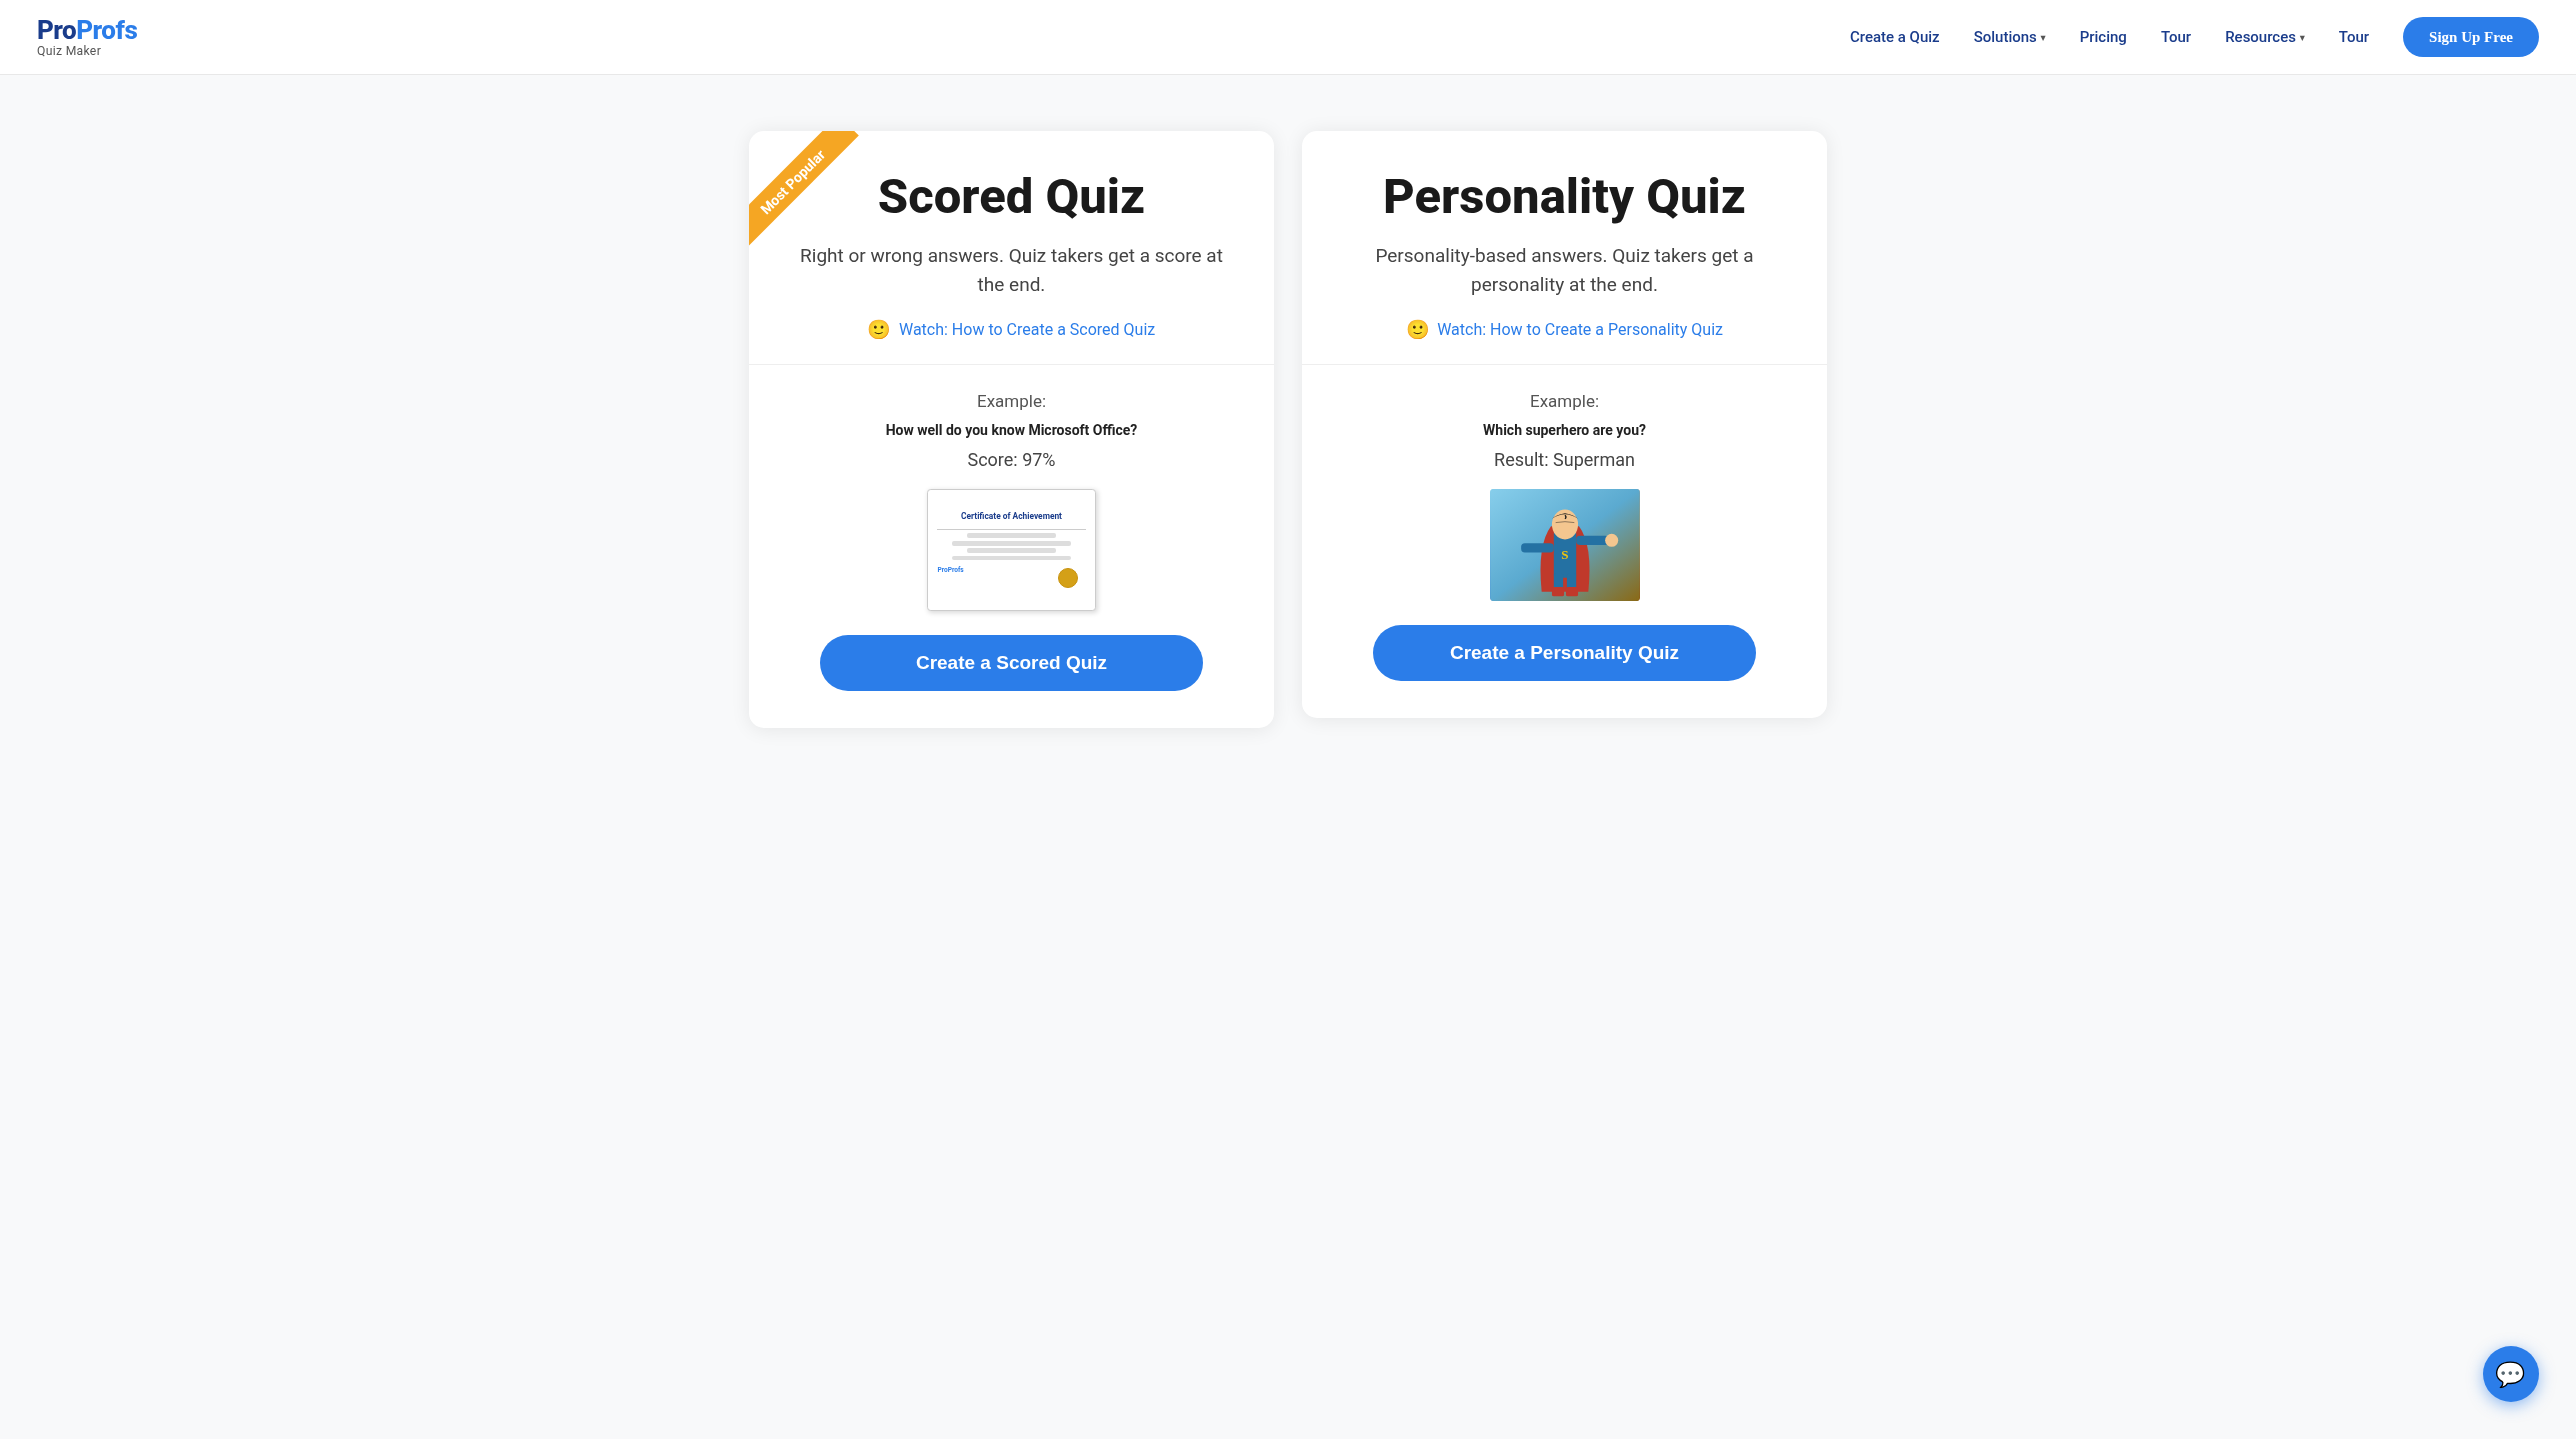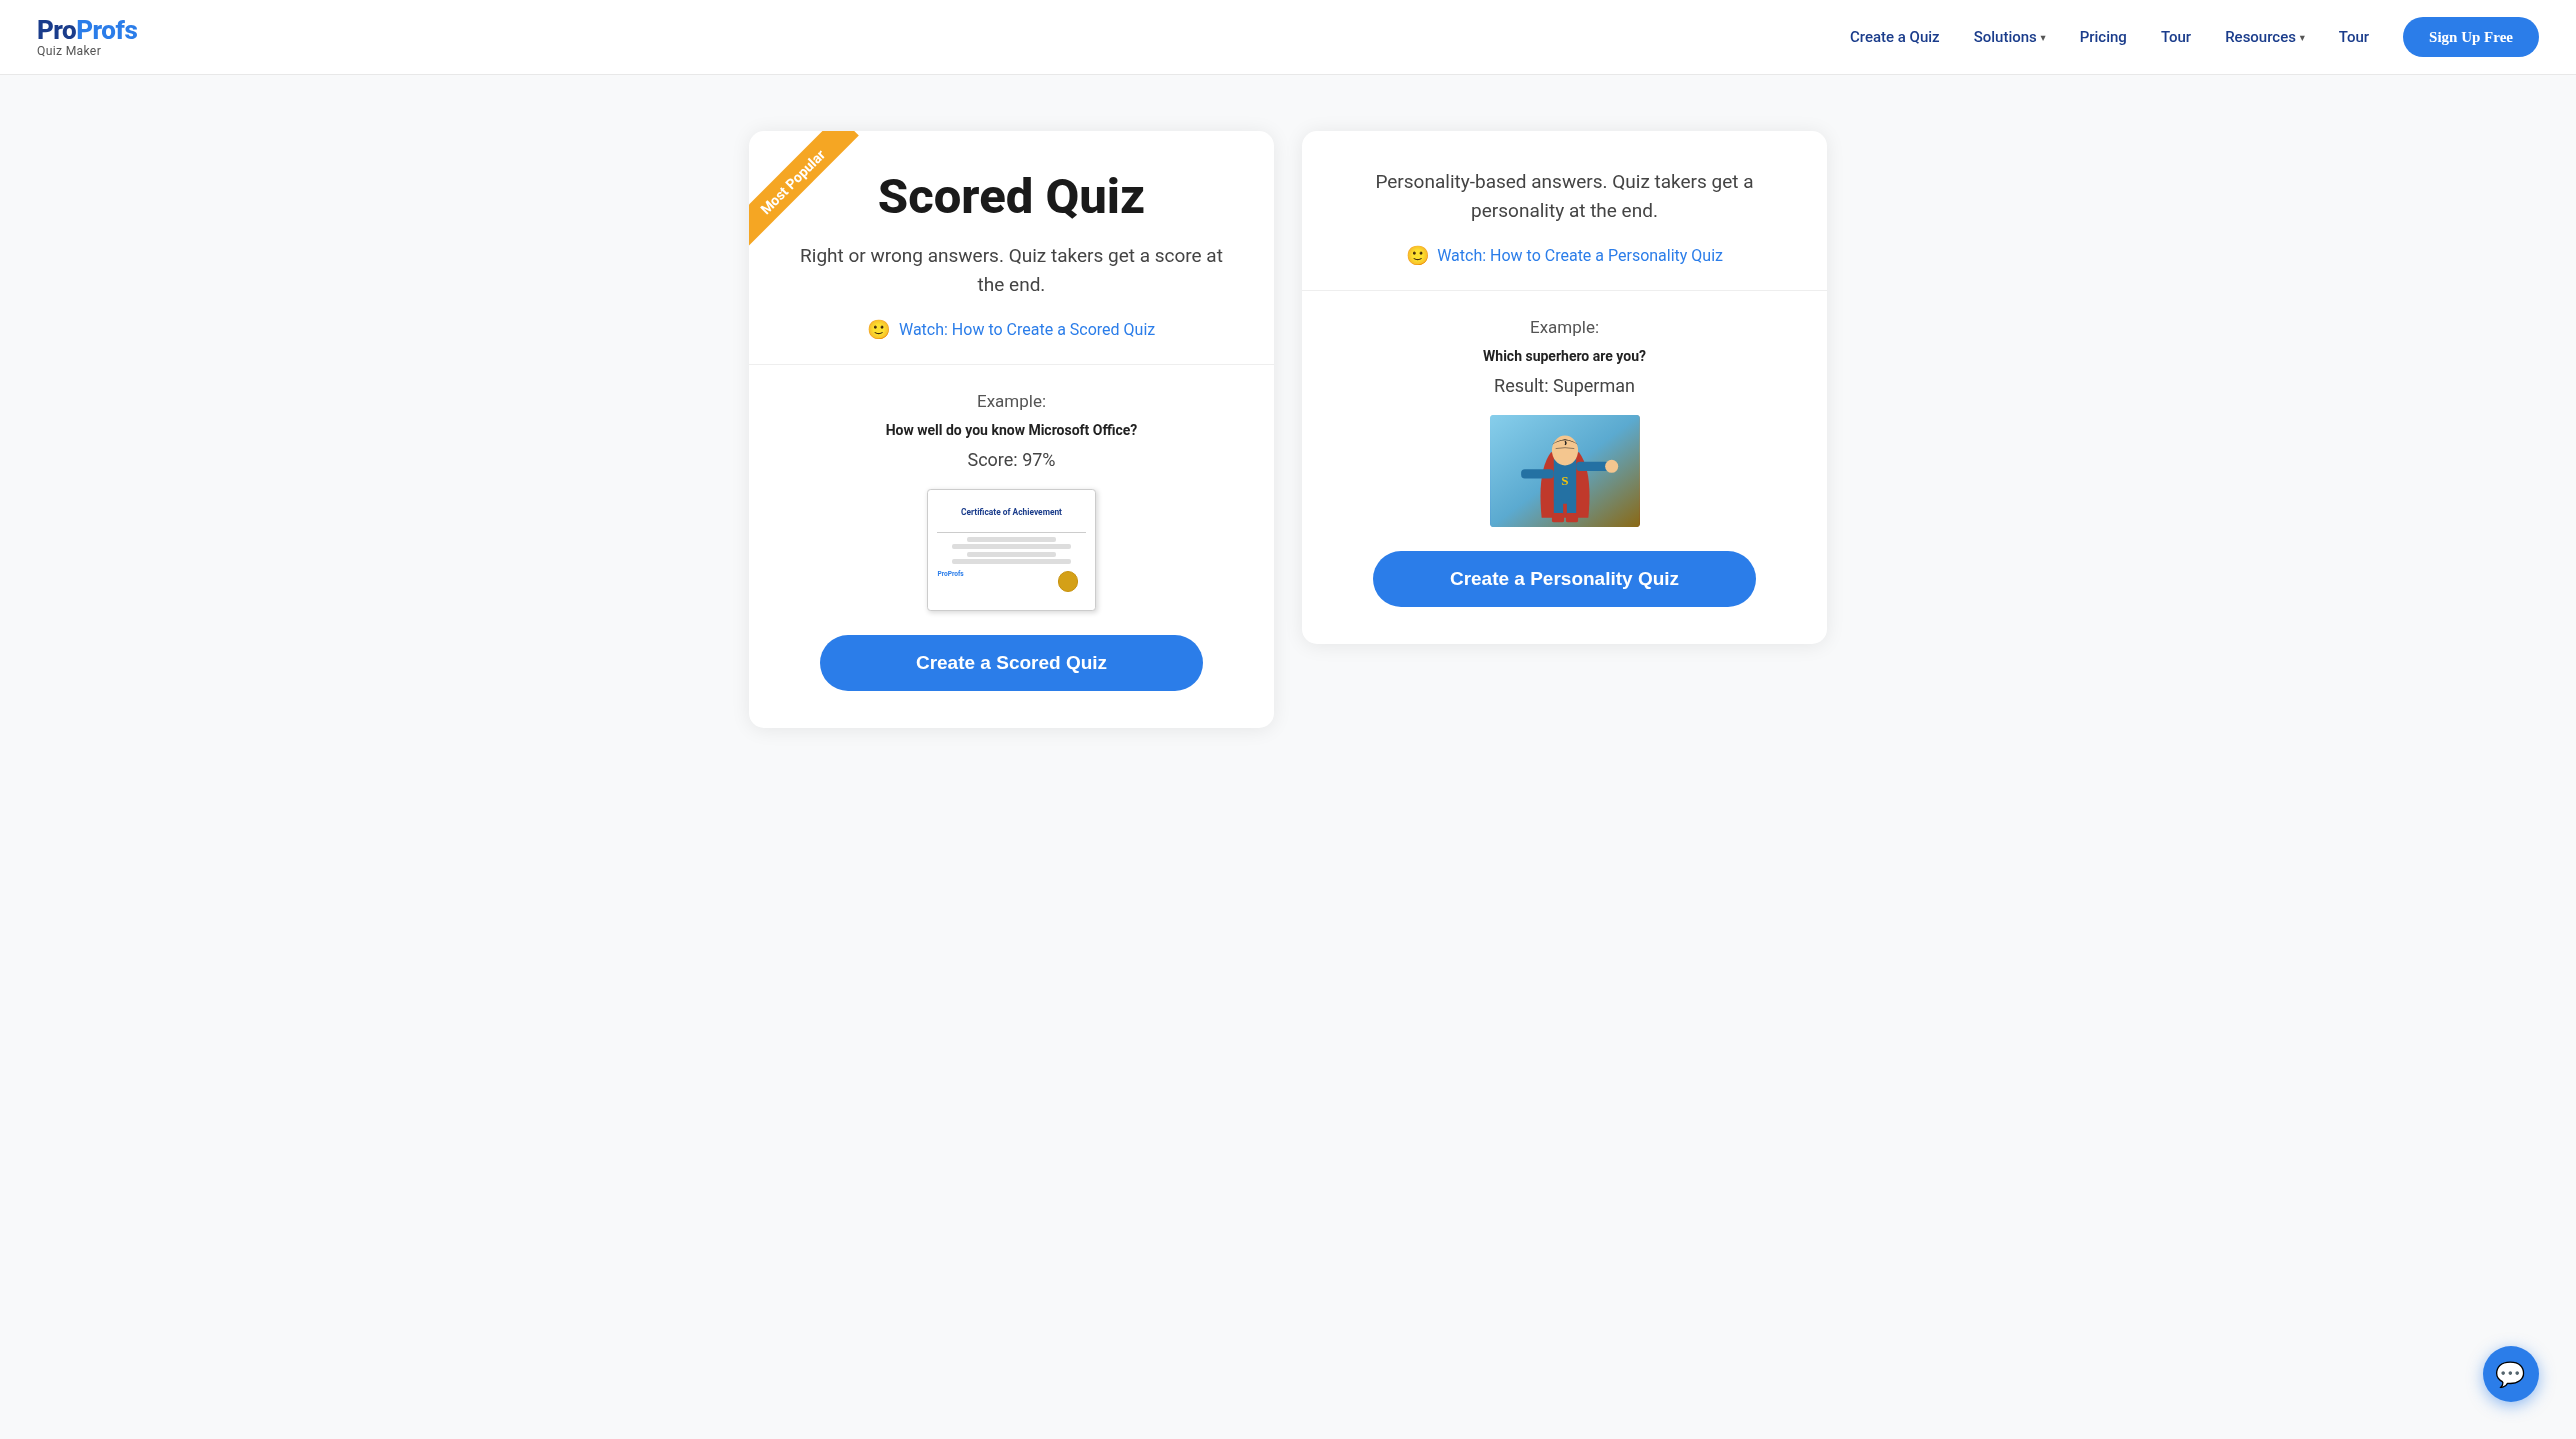--- a/index.html
+++ b/index.html
@@ -203,21 +203,21 @@
       box-shadow: 1.9px 1.9px 5.6px rgba(0,0,0,0.15);
     }
     .cert-title {
       font-size: 8.4px;
       font-weight: 700;
       color: #1a3c8b;
       text-align: center;
       margin-bottom: 3.7px;
       border-bottom: 0.9px solid #ccc;
       width: 100%;
-      padding-bottom: 15px;
+      padding-bottom: 8px;
     }
     .cert-lines {
       display: flex;
       flex-direction: column;
       gap: 2.8px;
       width: 100%;
       margin-bottom: 3.7px;
     }
     .cert-line {
       height: 4.7px;
@@ -356,20 +356,21 @@
           <div class="cert-seal"></div>
         </div>
       </div>
 
       <button class="btn-cta">Create a Scored Quiz</button>
     </div>
   </div>
 
   <div class="card">
     <div class="card-top">
+      <h2 class="card-title">Personality Quiz</h2>
       <p class="card-desc">Personality-based answers. Quiz takers get a personality at the end.</p>
       <a class="watch-link">
         <span class="watch-icon">🙂</span>
         <span>Watch: How to Create a Personality Quiz</span>
       </a>
     </div>
 
     <div class="card-bottom">
       <p class="example-label">Example:</p>
       <p class="example-question">Which superhero are you?</p>

